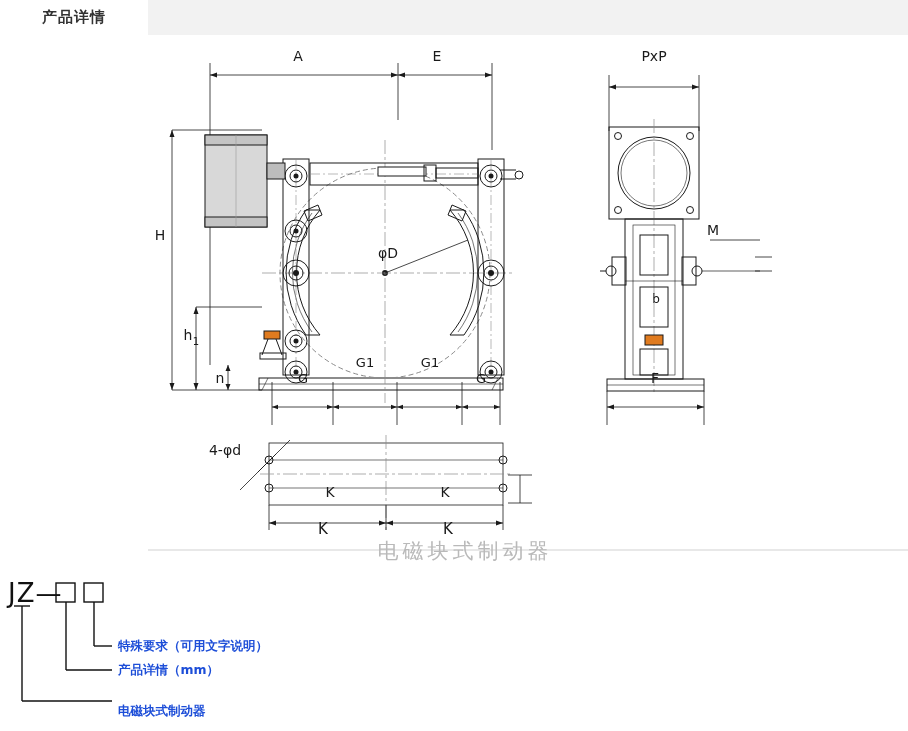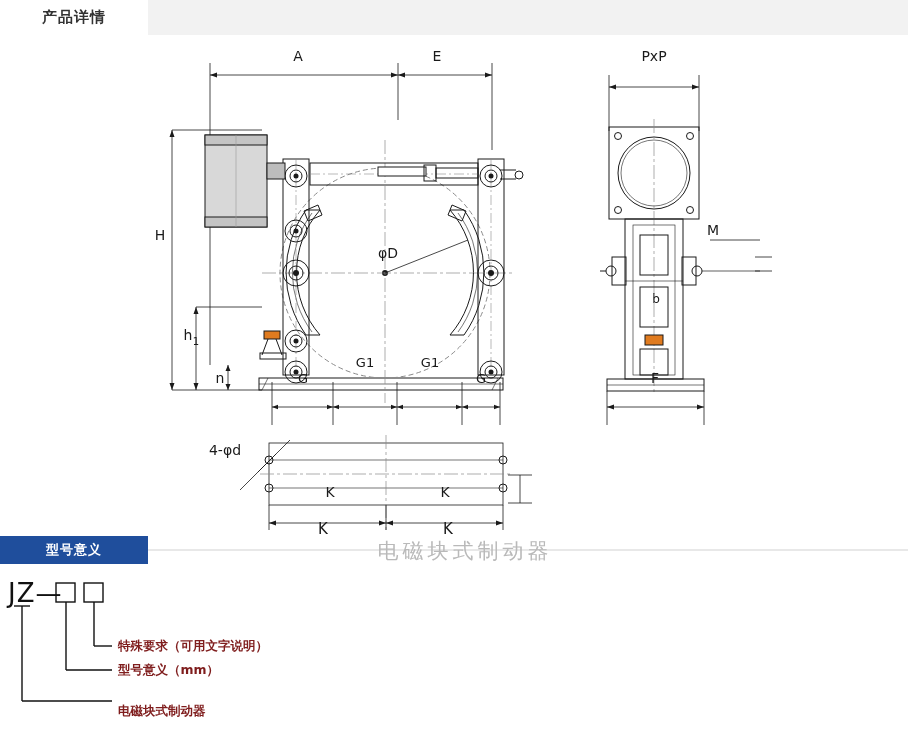--- a/index.html
+++ b/index.html
@@ -59,21 +59,21 @@
     position:absolute;left:0;top:570px;width:908px;height:161px;
   }
   .codetext{
     position:absolute;left:8px;top:8px;
     font-family:"DejaVu Sans", sans-serif;
     font-size:26px;color:#111;letter-spacing:1px;
   }
   .legend-line{
     position:absolute;
     font-family:"DejaVu Sans", sans-serif;
-    font-size:12.5px;color:#7f1d1d;font-weight:bold;
+    font-size:12.5px;color:#1d4ed8;font-weight:bold;
     white-space:nowrap;
   }
   svg{display:block;}
   text{font-family:"DejaVu Sans", sans-serif;}
 </style>
 </head>
 <body>
 
 <div class="tabbar">
   <div class="tab-active">
@@ -334,23 +334,20 @@
   <g fill="#1a1a1a" font-size="14">
     <text x="327" y="505" text-anchor="middle"></text>
   </g>
 </svg>
 </div>
 
 <div style="position:absolute;left:318px;top:520px;font-family:'DejaVu Sans',sans-serif;font-size:15px;color:#1a1a1a;">K</div>
 <div style="position:absolute;left:443px;top:520px;font-family:'DejaVu Sans',sans-serif;font-size:15px;color:#1a1a1a;">K</div>
 
 <div class="modelbar">
-  <div class="label">
-    <span>型号意义</span>
-  </div>
   <div class="rule"></div>
 </div>
 <div class="watermark">电磁块式制动器</div>
 
 <div class="codeblock">
   <div class="codetext">JZ—</div>
 
   <svg width="340" height="140" style="position:absolute;left:0;top:0;">
     <g stroke="#111" stroke-width="1.4" fill="none">
 
@@ -361,15 +358,15 @@
       <line x1="94" y1="76" x2="112" y2="76"></line>
       <line x1="66" y1="32" x2="66" y2="100"></line>
       <line x1="66" y1="100" x2="112" y2="100"></line>
       <line x1="22" y1="36" x2="22" y2="131"></line>
       <line x1="22" y1="131" x2="112" y2="131"></line>
       <line x1="14" y1="36" x2="30" y2="36"></line>
     </g>
   </svg>
 
   <div class="legend-line" style="left:118px;top:68px;">特殊要求（可用文字说明）</div>
-  <div class="legend-line" style="left:118px;top:92px;">型号意义（mm）</div>
+  <div class="legend-line" style="left:118px;top:92px;">产品详情（mm）</div>
   <div class="legend-line" style="left:118px;top:133px;">电磁块式制动器</div>
 </div>
 
 </body></html>

